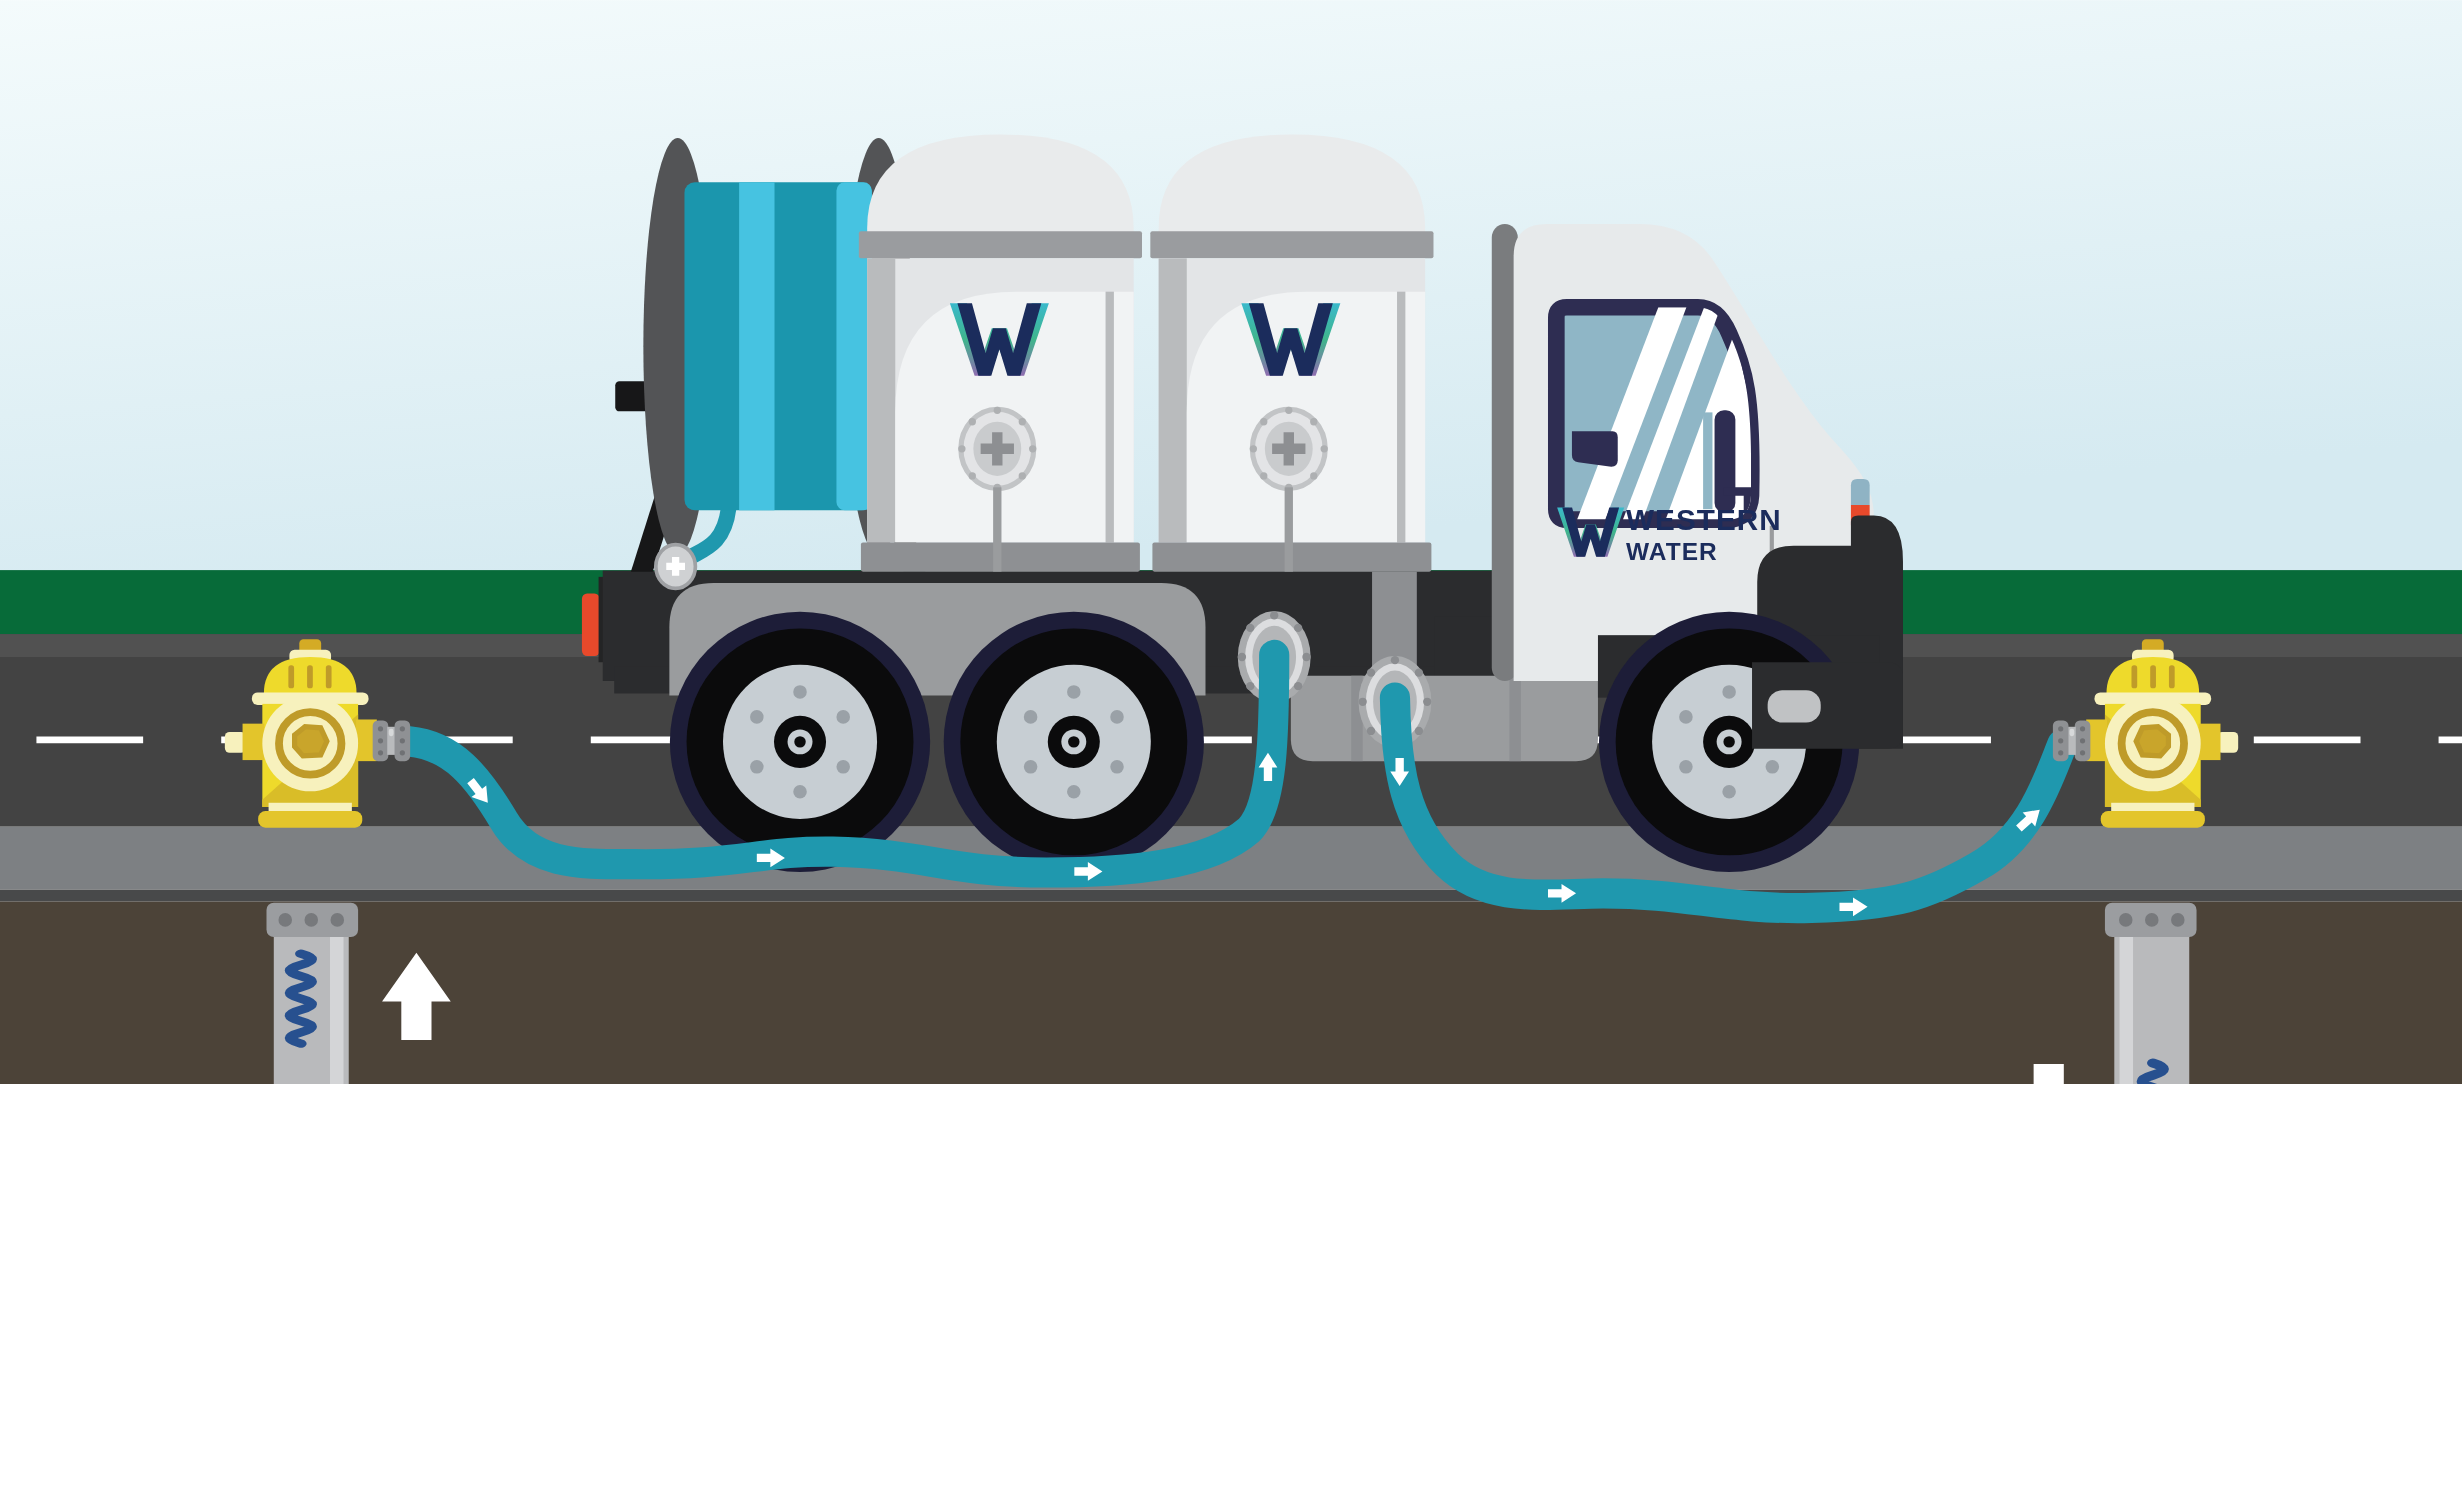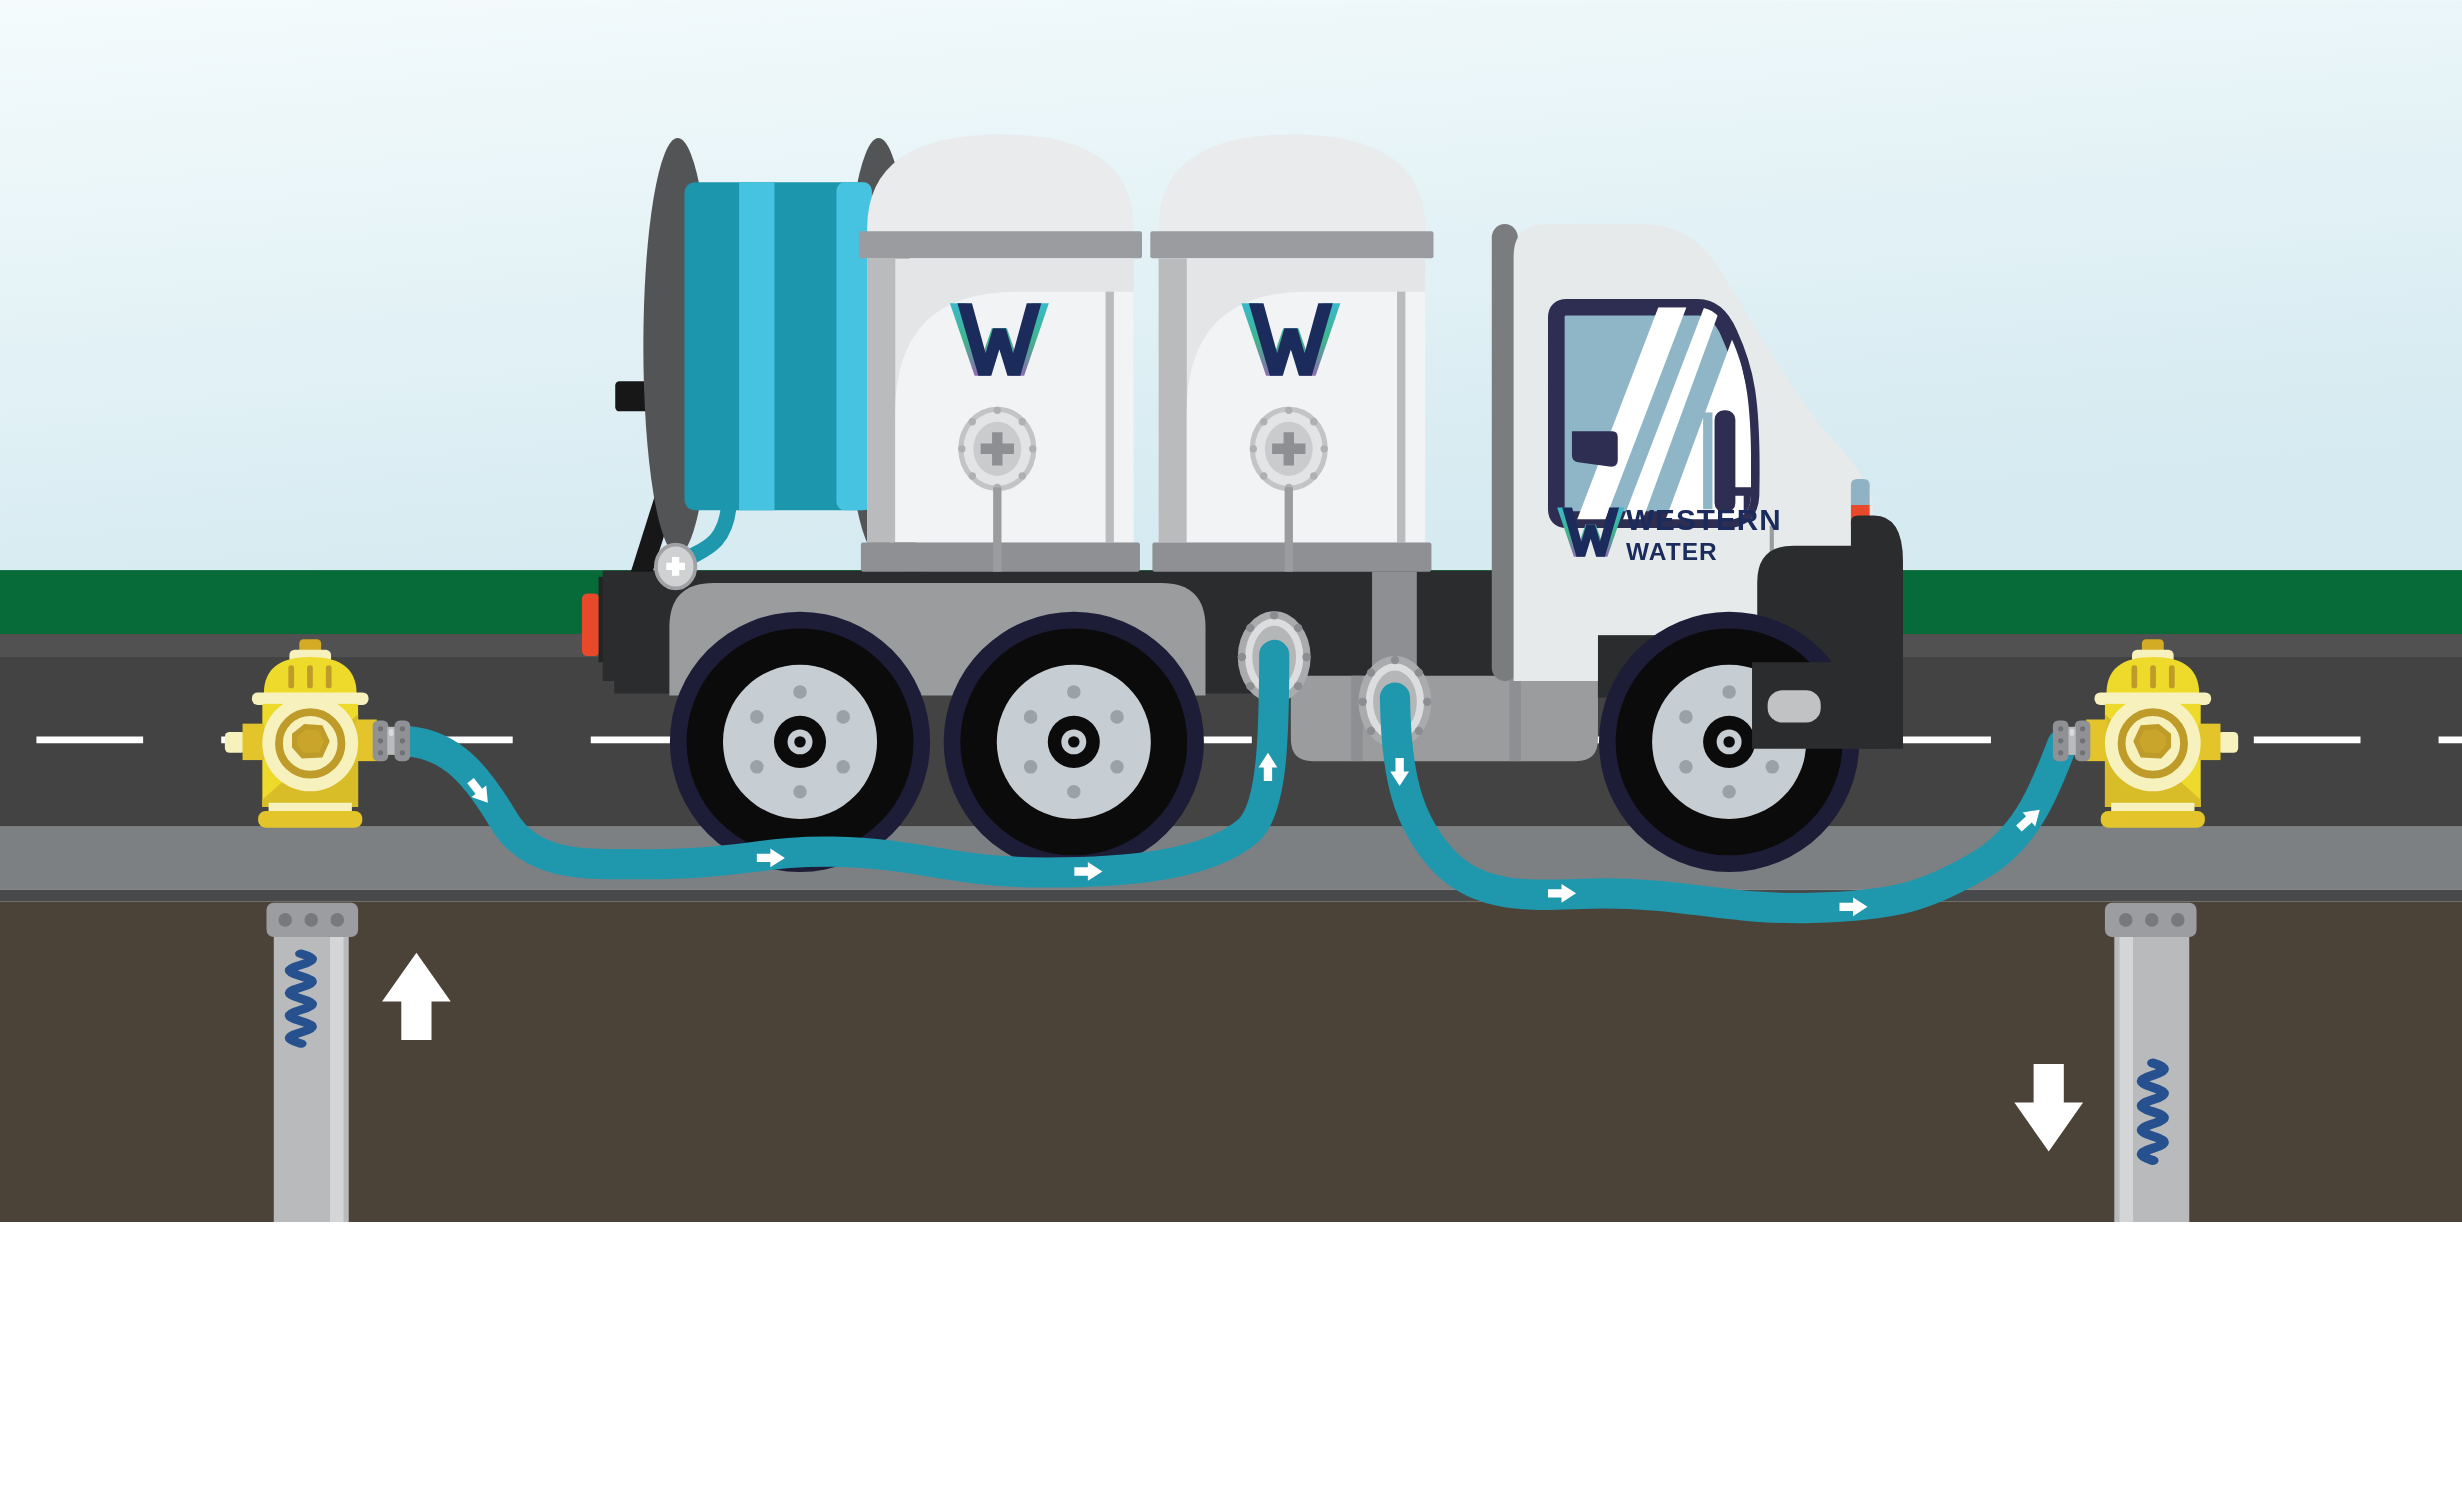--- a/index.html
+++ b/index.html
@@ -1,16 +1,16 @@
 <!DOCTYPE html>
 <html style="font-size:8.3px"><head>
 <meta charset="utf-8">
 <style>
   html,body{margin:0;padding:0;background:#fff;}
-  .scene{position:relative;width:2462px;height:1222px;overflow:hidden;font-family:"Liberation Sans",sans-serif;}
+  .scene{position:relative;width:2462px;height:1084px;overflow:hidden;font-family:"Liberation Sans",sans-serif;}
   svg{display:block}
   .brand-line1{font:bold 57px "Liberation Sans",sans-serif;letter-spacing:2px;fill:#1b2c5c;}
   .brand-line2{font:bold 47px "Liberation Sans",sans-serif;letter-spacing:2px;fill:#1b2c5c;}
   .squig{stroke:#27508f;stroke-width:22;fill:none;stroke-linecap:round;}
 </style>
 </head>
 <body>
 
 <div class="scene">
 <svg width="2462" height="1503" viewBox="0 0 4730 2887" xmlns="http://www.w3.org/2000/svg">

